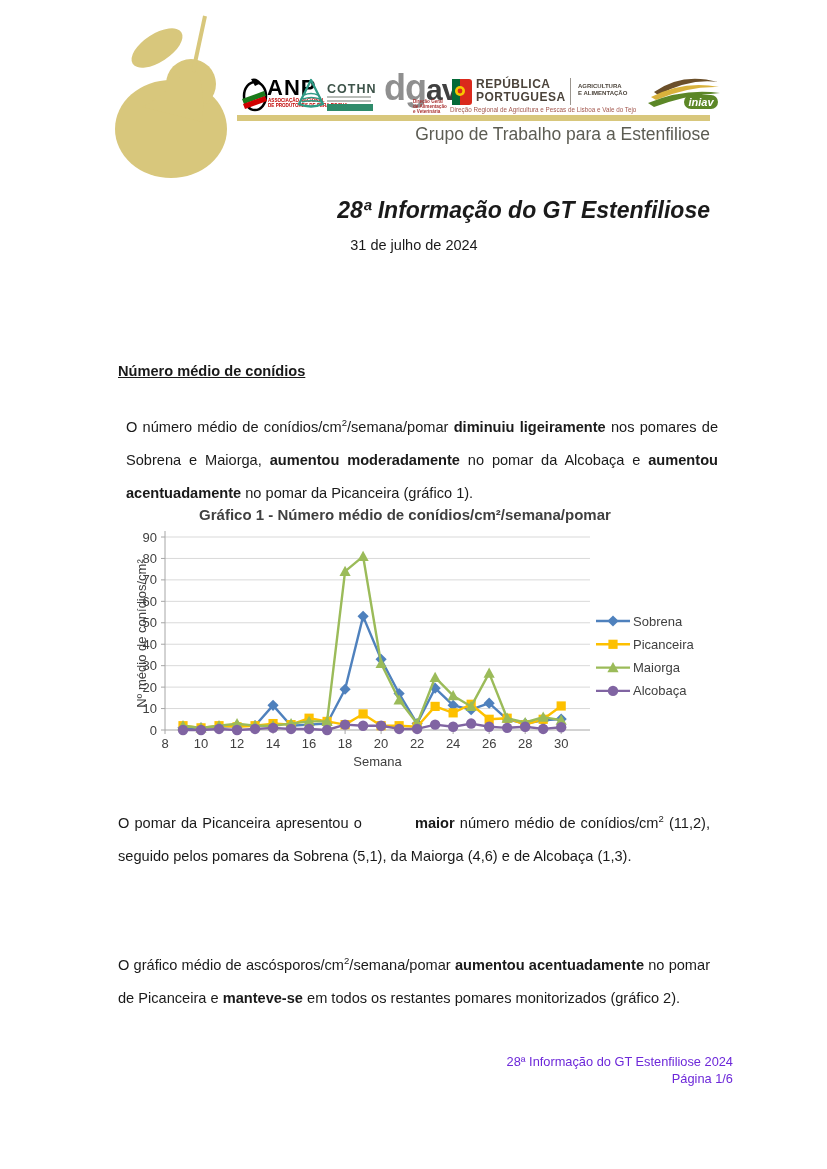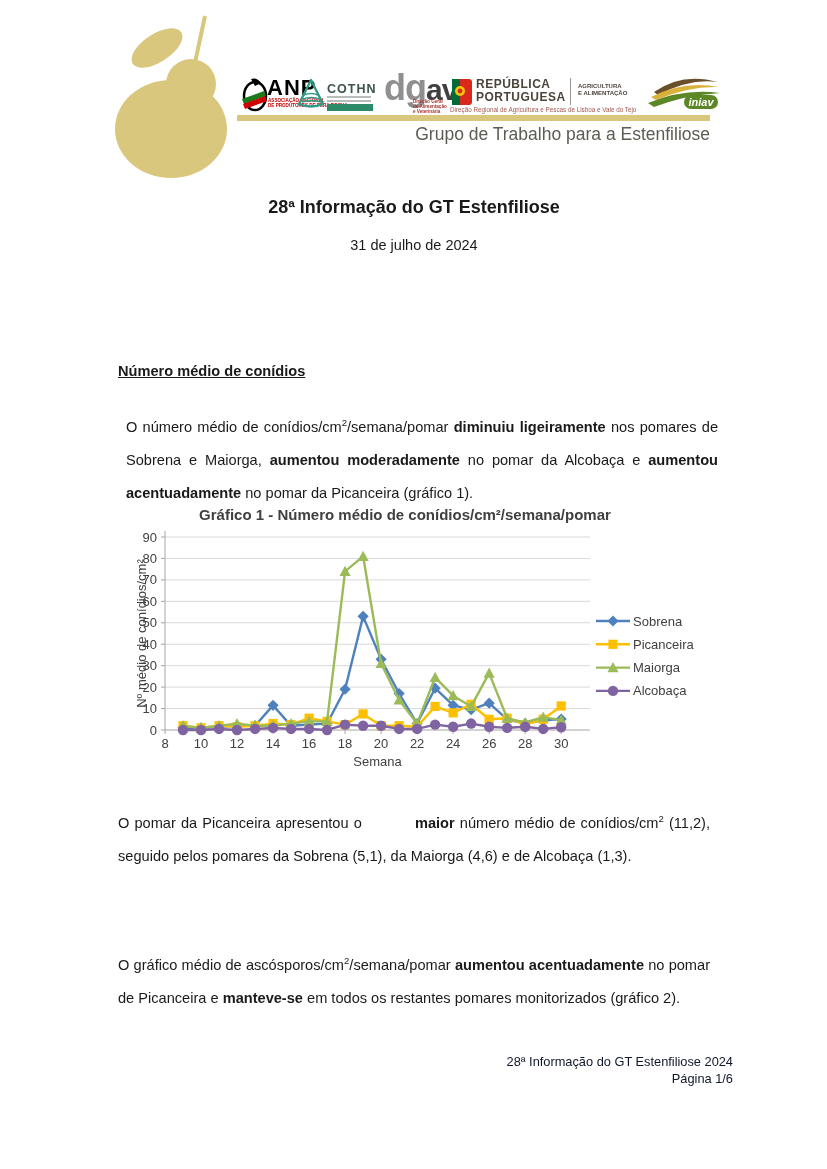--- a/index.html
+++ b/index.html
@@ -36,37 +36,37 @@
   .republica .flag { position:absolute; left:0; top:1px; }
   .republica .rp-word { position:absolute; left:24px; top:0; font-size:12px; line-height:13px; font-weight:bold; color:#4c443b; letter-spacing:.5px; }
   .republica .divider { position:absolute; left:118px; top:0; width:1px; height:27px; background:#9a958e; }
   .republica .agri { position:absolute; left:126px; top:5px; font-size:6px; line-height:7px; font-weight:bold; color:#4c443b; }
   .republica .drap { position:absolute; left:-2px; top:28px; font-size:6.3px; color:#a3584f; white-space:nowrap; }
 
   .iniav { left:648px; top:72px; width:72px; height:42px; }
 
   
   .content { position:absolute; left:118px; width:592px; }
-  .doc-title { top:197px; text-align:center; font-size:18px; font-weight:bold; }
+  .doc-title { top:197px; text-align:right; font-size:23px; font-weight:bold;font-style:italic; }
   .doc-date { top:237px; text-align:center; font-size:14.5px; }
   .para { text-align:justify; font-size:14.6px; line-height:33px; }
   .p-intro { top:280px; }
   .h-sec { font-size:14.6px; font-weight:bold; text-decoration:underline; }
   .h1 { top:363px; }
   .p1 { top:406px;margin-left:8px; }
   .p2 { top:802px; }
   .h2 { top:915px; }
   .p3 { top:944px; }
   sup { font-size:9.5px; }
 
   
   .chart-wrap { position:absolute; left:133px; top:498px; width:590px; height:287px; }
 
   
-  .footer { position:absolute; top:1054px; right:94px; text-align:right; font-size:12.8px; line-height:16.5px; color:#0f172a; }
+  .footer { position:absolute; top:1054px; right:94px; text-align:right; font-size:12.8px; line-height:16.5px; color:#6d28d9; }
 </style>
 </head>
 <body>
 
 <div class="page">
 
   <div class="logo-row">
 
     <svg class="pear" width="128" height="166" viewBox="0 0 128 166">
       <ellipse cx="59" cy="117" rx="56" ry="49" fill="#d8c77c"></ellipse>

